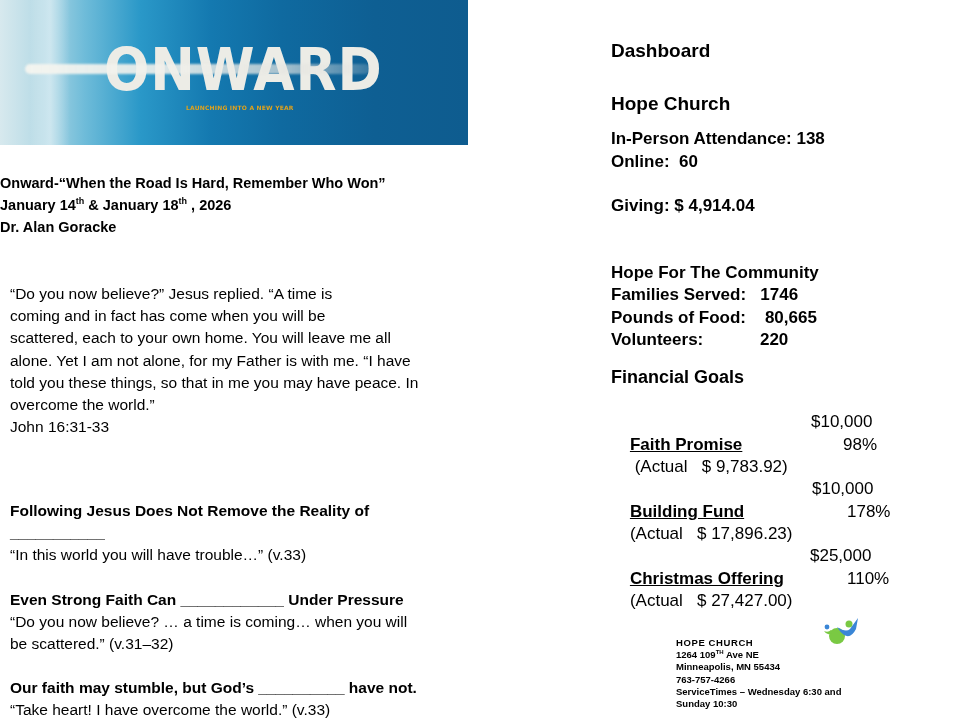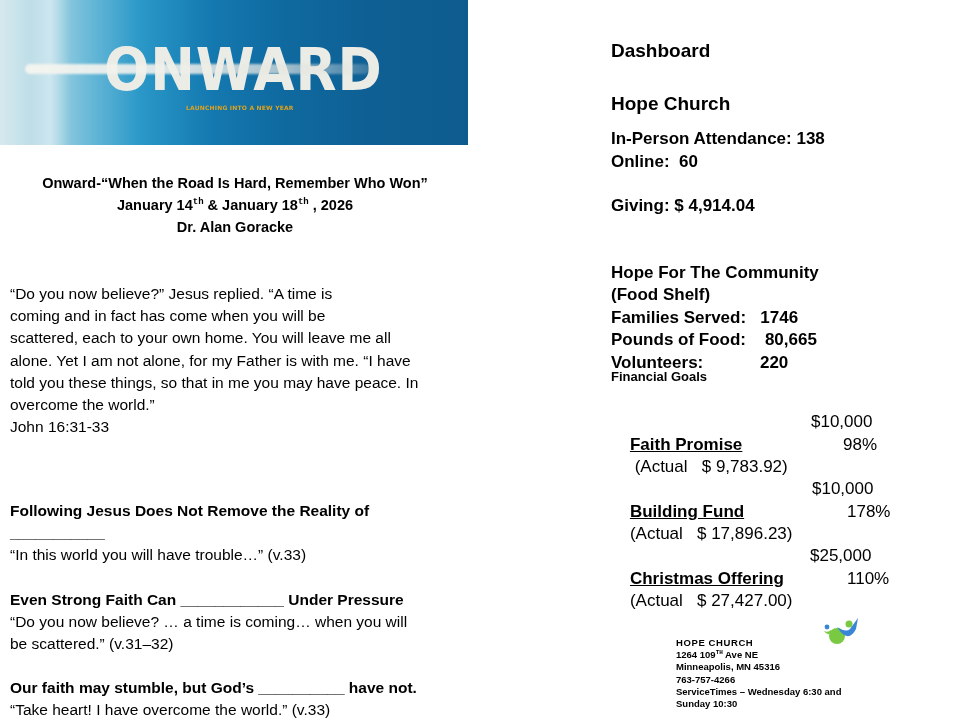--- a/index.html
+++ b/index.html
@@ -30,24 +30,24 @@
       z-index: 1;
     }
     .banner .tagline {
       position: absolute; left: 186px; top: 104px;
       font-family: "DejaVu Sans", sans-serif; font-weight: bold; font-size: 6px;
       color: #e0a21c; letter-spacing: 0.2px;
     }
 
     
     .sermon-head {
-      position: absolute; left: 0; top: 172px; width: 470px; text-align: center;
+      position: absolute; left: 0; top: 172px; width: 470px; 
       font-family: "Liberation Sans", sans-serif; font-weight: bold; font-size: 14.5px; line-height: 22px;
     }
-    sup { font-size: 9px; line-height: 0; vertical-align: super; font-family: Liberation Mono, monospace; }
+    sup { font-size: 9px; line-height: 0; vertical-align: super; }
 
     
     .scripture {
       position: absolute; left: 10px; top: 283px; width: 455px;
       font-family: "Liberation Sans", sans-serif; font-size: 15.5px; line-height: 22.2px;
     }
     .scripture .line { white-space: nowrap; }
 
     .points {
       position: absolute; left: 10px; top: 500px; width: 455px;
@@ -58,21 +58,21 @@
     .points .gap { height: 22px; }
 
     
     .dash {
       position: absolute; left: 611px; top: 10px; width: 340px;
       font-family: "Liberation Sans", sans-serif; font-weight: bold; color: #000;
     }
     .dash .title { font-size: 19px; line-height: 25px; margin-top: 28px; }
     .dash .stat { font-size: 17px; line-height: 22.5px; white-space: pre; }
     .fin { position: absolute; left: 611px; top: 366px; width: 300px; font-family: "Liberation Sans", sans-serif; }
-    .fin .h { font-weight: bold; font-size: 13px; line-height: 22px; }
+    .fin .h { font-weight: bold; font-size: 18px; line-height: 22px; }
     .goal-row { position: relative; height: 22.5px; font-size: 17px; line-height: 22.5px; white-space: pre; }
     .goal-row .name { font-weight: bold; text-decoration: underline; text-align: right; }
     .goal-row .target { position: absolute; top: 0; }
     .goal-row .actual { font-weight: normal; }
     .goal-row .pct { position: absolute; top: 0; }
 
     
     .contact {
       position: absolute; left: 676px; top: 637px; width: 220px;
       font-family: "Liberation Sans", sans-serif; font-weight: bold; font-size: 9.5px; line-height: 12.2px;
@@ -123,21 +123,20 @@
 <div class="dash">
   <div class="title">Dashboard</div>
   <div class="title">Hope Church</div>
   <div style="height:12px"></div>
   <div class="stat">In-Person Attendance: 138</div>
   <div class="stat">Online:  60</div>
   <div style="height:22px"></div>
   <div class="stat">Giving: $ 4,914.04</div>
   <div style="height:44px"></div>
   <div class="stat">Hope For The Community</div>
-  <div class="stat">(Food Shelf)</div>
   <div class="stat">Families Served:   1746</div>
   <div class="stat">Pounds of Food:    80,665</div>
   <div class="stat">Volunteers:            220</div>
 </div>
 
 <div class="fin">
   <div class="h">Financial Goals</div>
   <div style="height:23px"></div>
 
   <div class="goal-row">
@@ -174,17 +173,17 @@
   <circle cx="17" cy="21" r="8" fill="#7ac943"></circle>
   <circle cx="7" cy="12" r="2.4" fill="#3a86d6"></circle>
   <path d="M4 16 Q8 18 11 15 L12 18 Q7 21 4 16 Z" fill="#7ac943"></path>
   <circle cx="29" cy="9" r="3.5" fill="#7ac943"></circle>
   <path d="M17 12 Q26 18 30 14 L38 3 L36 14 Q31 24 24 20 Q20 17 17 12 Z" fill="#3a86d6"></path>
 </svg>
 
 <div class="contact">
   <div class="line name">HOPE CHURCH</div>
   <div class="line"><span>1264 109</span><sup style="font-size:6px">TH</sup><span> Ave NE</span></div>
-  <div class="line">Minneapolis, MN  45316</div>
+  <div class="line">Minneapolis, MN  55434</div>
   <div class="line">763-757-4266</div>
   <div class="line">ServiceTimes – Wednesday 6:30 and</div>
   <div class="line">Sunday 10:30</div>
 </div>
 
 </body></html>

